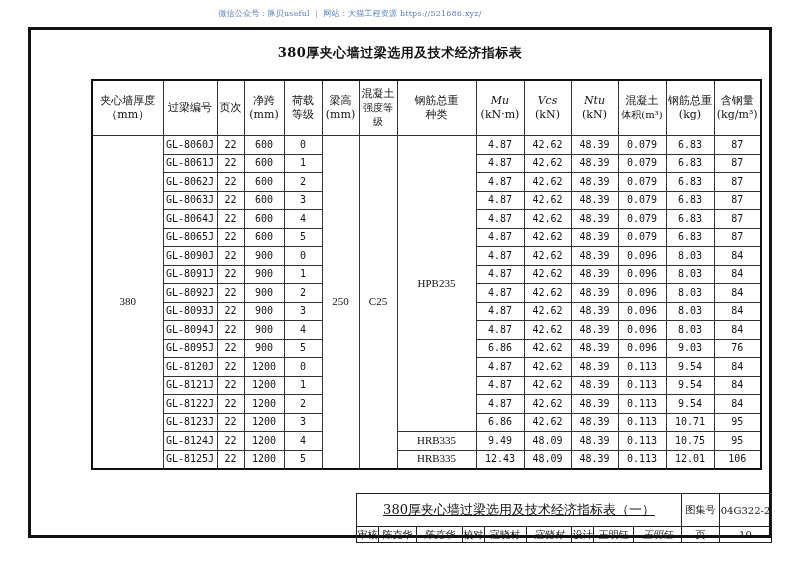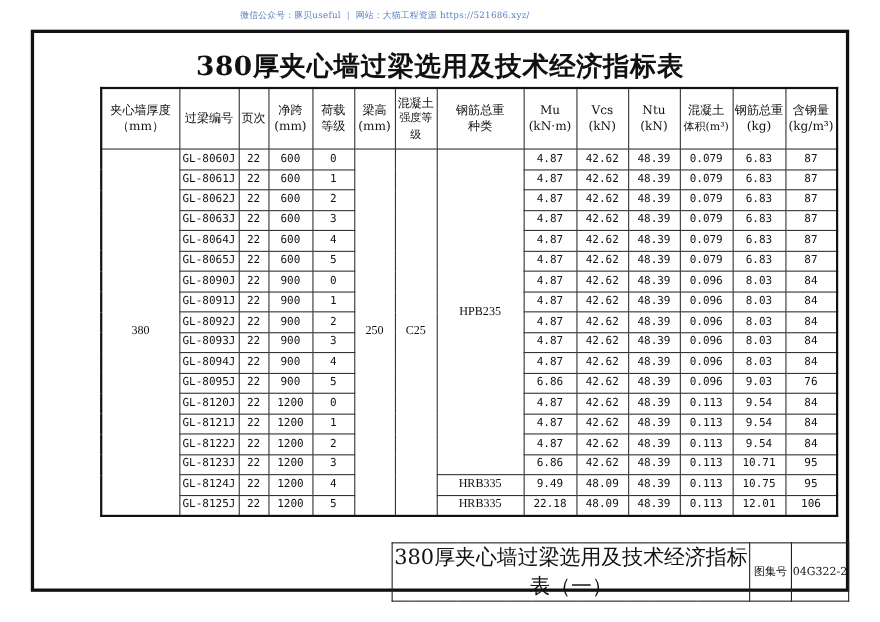--- a/index.html
+++ b/index.html
@@ -4,33 +4,33 @@
 <style>
   html, body { margin:0; padding:0; background:#fff; }
   body { width:800px; height:565px; position:relative; overflow:hidden;
          font-family:"DejaVu Serif","Liberation Serif",serif; color:#111; }
   .watermark-top { position:absolute; top:8px; left:0; width:700px; text-align:center;
          font-size:8px; color:#5a7fc0; letter-spacing:0.2px; }
   .watermark-bottom { position:absolute; top:543px; left:277px; font-size:7px; color:#5a7fc0; opacity:0.8;margin-top:36px; }
   .outer-border { position:absolute; left:28px; top:27px; width:744px; height:511px;
          border:3px solid #111; box-sizing:border-box; }
   .doc-title { position:absolute; top:44px; left:0; width:800px; text-align:center;
-         font-size:24px; font-weight:bold; letter-spacing:0.5px; }
+         font-size:13px; font-weight:bold; letter-spacing:0.5px; }
   table.main { position:absolute; left:67px; top:79px; border-collapse:collapse;
          font-size:10.5px;margin-left:24px; }
   table.main td, table.main th { border:1px solid #333; text-align:center; padding:0;
          font-weight:normal; line-height:1.25; }
   table.main th { font-size:11px; height:54px; }
   table.main td { height:17.5px; font-family:"DejaVu Sans Mono","Liberation Mono",monospace; font-size:10px; }
   table.main td.merged { font-family:"Liberation Serif",serif; font-size:11px;text-align:center; }
-  .it { }
+  .it { font-style:italic; }
   table.main { border:2px solid #111; }
   .tblock { position:absolute; left:356px; top:493px; width:416px; border-collapse:collapse; font-size:10px; }
   .tblock td { border:1px solid #222; text-align:center; padding:0; }
-  .tblock .ttl { font-size:19px; height:32px; }
+  .tblock .ttl { font-size:13px; height:32px;text-decoration:underline; }
   .tblock .row2 td { height:15px; }
   .sig { font-family:"DejaVu Sans",sans-serif; font-style:italic; font-size:10px; color:#222; }
 </style>
 </head>
 <body>
 
 <div class="watermark-top">微信公众号：豚贝useful ｜ 网站：大猫工程资源 https://521686.xyz/</div>
 <div class="outer-border"></div>
 <div class="doc-title">380厚夹心墙过梁选用及技术经济指标表</div>
 
@@ -278,21 +278,21 @@
         <td>0.113</td>
         <td>10.75</td>
         <td>95</td>
       </tr>
       <tr>
         <td>GL-8125J</td>
         <td>22</td>
         <td>1200</td>
         <td>5</td>
         <td class="merged">HRB335</td>
-        <td>22.18</td>
+        <td>12.43</td>
         <td>48.09</td>
         <td>48.39</td>
         <td>0.113</td>
         <td>12.01</td>
         <td>106</td>
       </tr>
     </tbody>
 </table>
 
 <table class="tblock">
@@ -308,16 +308,29 @@
     <col style="width:48px">
       <col style="width:38px">
       <col style="width:52px">
   </colgroup>
   <tbody>
       <tr>
     <td colspan="9" class="ttl">380厚夹心墙过梁选用及技术经济指标表（一）</td>
     <td>图集号</td>
     <td>04G322-2</td>
   </tr>
+  <tr class="row2">
+    <td>审核</td>
+    <td>陈克华</td>
+    <td class="sig">陈克华</td>
+    <td>校对</td>
+    <td>寇晓村</td>
+    <td class="sig">寇晓村</td>
+    <td>设计</td>
+    <td>王明钰</td>
+    <td class="sig">王明钰</td>
+    <td>页</td>
+    <td>10</td>
+  </tr>
 </tbody>
   </table>
 
 <div class="watermark-bottom">微信公众号：豚贝useful ｜ 网站</div>
 
 </body></html>

